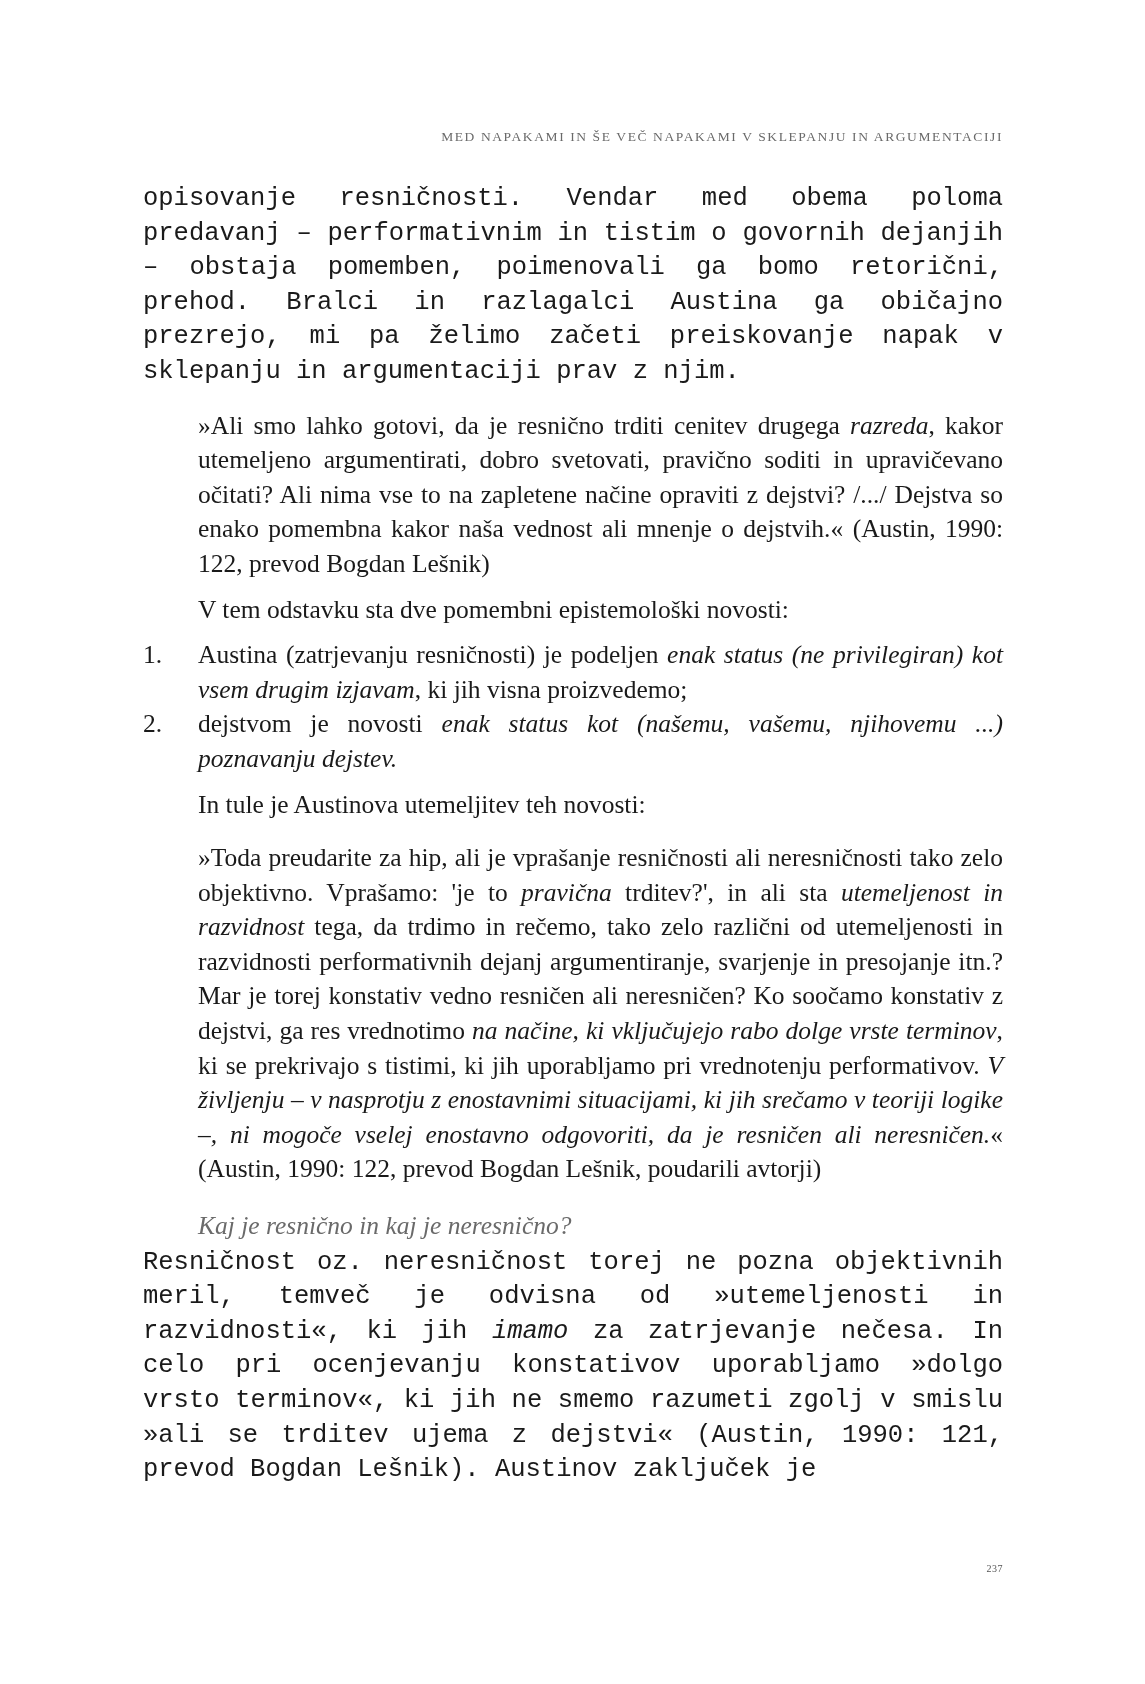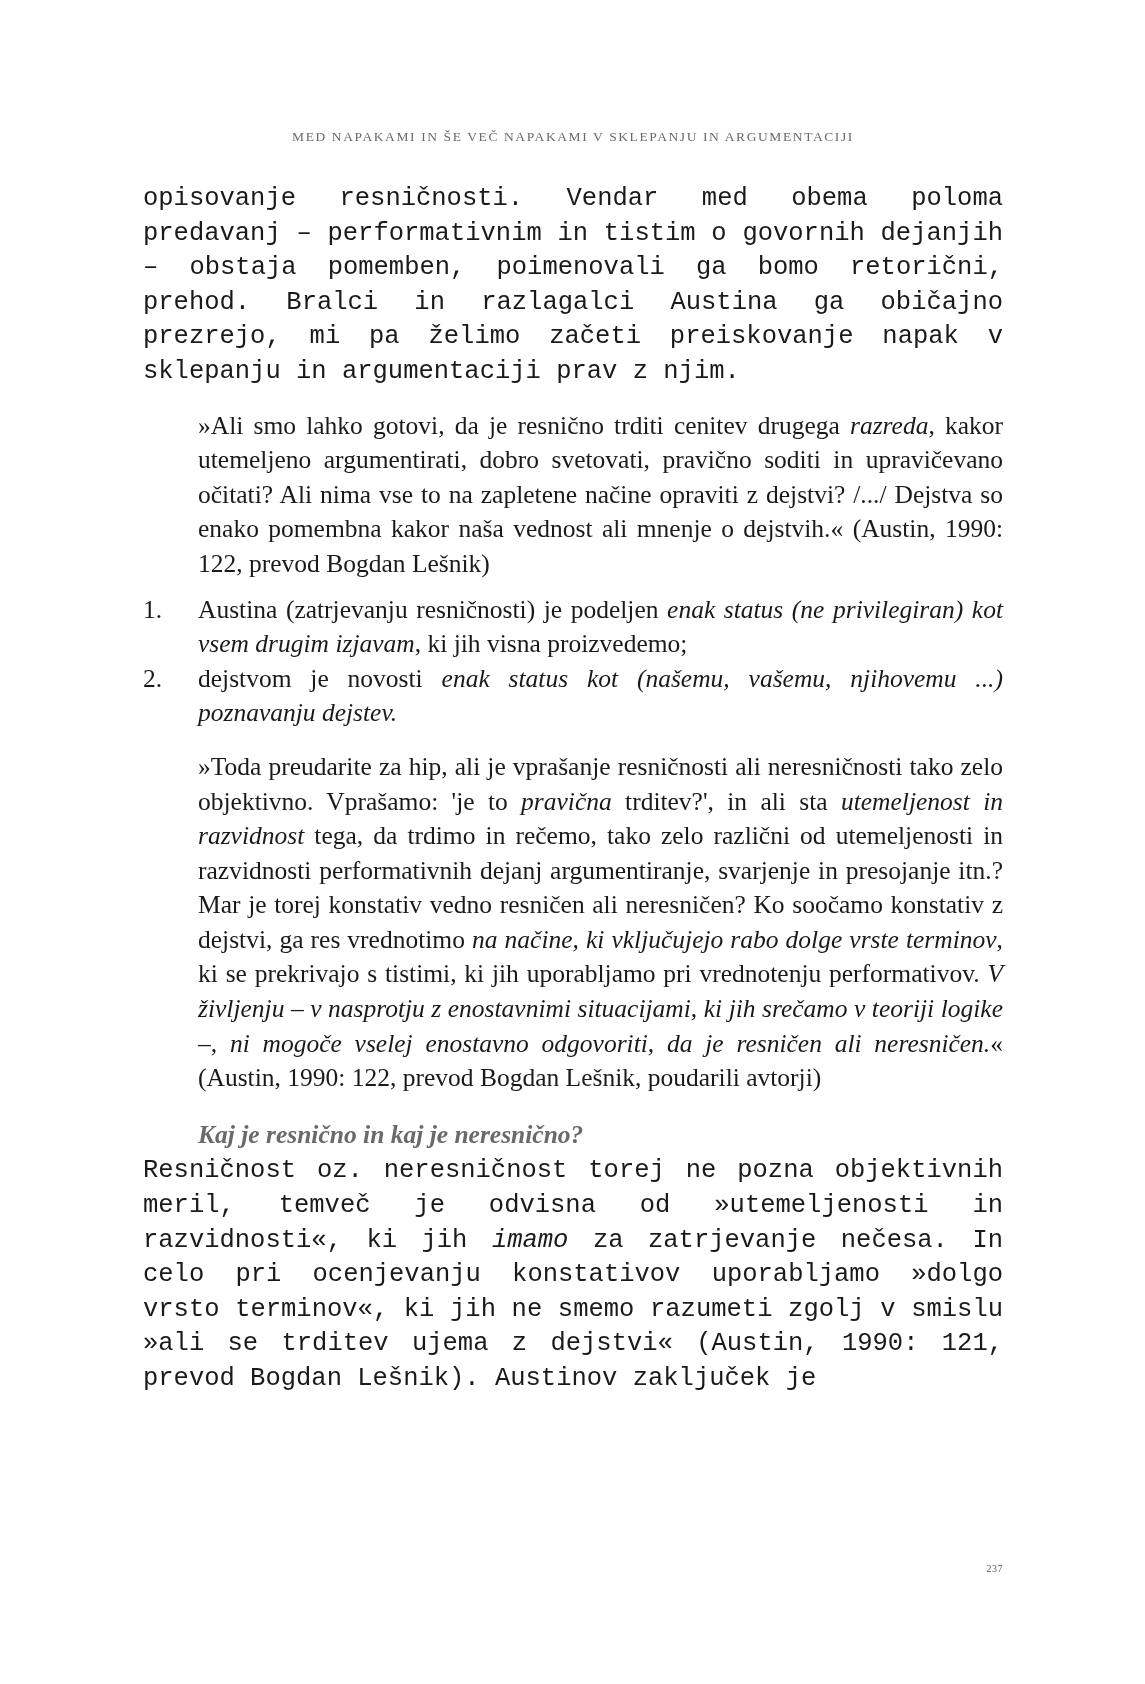--- a/index.html
+++ b/index.html
@@ -6,57 +6,59 @@
     body { width: 1145px; height: 1684px; position: relative; overflow: hidden; }
     .page {
       position: absolute; left: 143px; top: 0; width: 860px;
       font-family: "Liberation Serif", "DejaVu Serif", serif;
       color: #1a1a1a;
       font-size: 25.5px;
       line-height: 34.6px;
     }
     .running-head {
       position: absolute; top: 128px; left: 0; width: 860px;
-      text-align: center; font-size: 13.5px; letter-spacing: 1.6px;
+      text-align: right; font-size: 13.5px; letter-spacing: 1.6px;
       color: #6a6a6a; line-height: 18px;
     }
     .body-text { position: absolute; top: 182px; left: 0; width: 860px; }
     p { margin: 0; text-align: justify; hyphens: manual; }
     .para { margin-bottom: 9px; font-family: Liberation Mono, monospace; }
     .quote { margin-left: 55px; margin-bottom: 11px; margin-top: 19px; }
     .indent { margin-left: 55px; margin-bottom: 11px; }
     .list { list-style: none; margin: 0 0 11px 0; padding: 0; }
     .list li { position: relative; padding-left: 55px; text-align: justify; }
     .list .num { position: absolute; left: 0; top: 0; }
     .subheading {
-      margin: 22px 0 2px 55px; font-style: italic; color: #6a6a6a; font-weight: bold;
+      margin: 22px 0 2px 55px; font-style: italic; color: #6a6a6a;
     }
     .page-number {
       position: absolute; top: 1552px; right: 0; font-size: 10px; color: #555555;
       letter-spacing: 0.5px;
     }
     i { font-style: italic; }
   </style>
 </head>
 <body>
 
 <div class="page">
   <div class="running-head">MED NAPAKAMI IN ŠE VEČ NAPAKAMI V SKLEPANJU IN ARGUMENTACIJI</div>
 
   <div class="body-text">
     <p class="para">opisovanje resničnosti. Vendar med obema poloma predavanj – performa­tivnim in tistim o govornih dejanjih – obstaja pomemben, poimenovali ga bomo retorični, prehod. Bralci in razlagalci Austina ga običajno prezrejo, mi pa želimo začeti preiskovanje napak v sklepanju in argumentaciji prav z njim.</p>
 
     <p class="quote"><span>»Ali smo lahko gotovi, da je resnično trditi cenitev drugega </span><i>ra­zreda</i><span>, kakor utemeljeno argumentirati, dobro svetovati, pravično soditi in upravičevano očitati? Ali nima vse to na zapletene nači­ne opraviti z dejstvi? /.../ Dejstva so enako pomembna kakor naša vednost ali mnenje o dejstvih.« (Austin, 1990: 122, prevod Bogdan Lešnik)</span></p>
 
+    <p class="indent">V tem odstavku sta dve pomembni epistemološki novosti:</p>
 
     <ol class="list">
       <li><span class="num">1.</span><span>Austina (zatrjevanju resničnosti) je podeljen </span><i>enak status (ne pri­vilegiran) kot vsem drugim izjavam</i><span>, ki jih visna proizvedemo;</span></li>
       <li><span class="num">2.</span><span>dejstvom je novosti </span><i>enak status kot (našemu, vašemu, njihovemu ...) poznavanju dejstev.</i><span></span></li>
     </ol>
 
+    <p class="indent">In tule je Austinova utemeljitev teh novosti:</p>
 
     <p class="quote"><span>»Toda preudarite za hip, ali je vprašanje resničnosti ali neresnič­nosti tako zelo objektivno. Vprašamo: 'je to </span><i>pravična</i><span> trditev?', in ali sta </span><i>utemeljenost in razvidnost</i><span> tega, da trdimo in rečemo, tako zelo različni od utemeljenosti in razvidnosti performativnih de­janj argumentiranje, svarjenje in presojanje itn.? Mar je torej kon­stativ vedno resničen ali neresničen? Ko soočamo konstativ z dej­stvi, ga res vrednotimo </span><i>na načine, ki vključujejo rabo dolge vrste terminov</i><span>, ki se prekrivajo s tistimi, ki jih uporabljamo pri vredno­tenju performativov. </span><i>V življenju – v nasprotju z enostavnimi situa­cijami, ki jih srečamo v teoriji logike –, ni mogoče vselej enostavno odgovoriti, da je resničen ali neresničen.</i><span>« (Austin, 1990: 122, pre­vod Bogdan Lešnik, poudarili avtorji)</span></p>
 
     <p class="subheading">Kaj je resnično in kaj je neresnično?</p>
 
     <p class="para"><span>Resničnost oz. neresničnost torej ne pozna objektivnih meril, temveč je od­visna od »utemeljenosti in razvidnosti«, ki jih </span><i>imamo</i><span> za zatrjevanje ne­česa. In celo pri ocenjevanju konstativov uporabljamo »dolgo vrsto ter­minov«, ki jih ne smemo razumeti zgolj v smislu »ali se trditev ujema z dejstvi« (Austin, 1990: 121, prevod Bogdan Lešnik). Austinov zaključek je</span></p>
   </div>
 
   <div class="page-number">237</div>
 </div>

